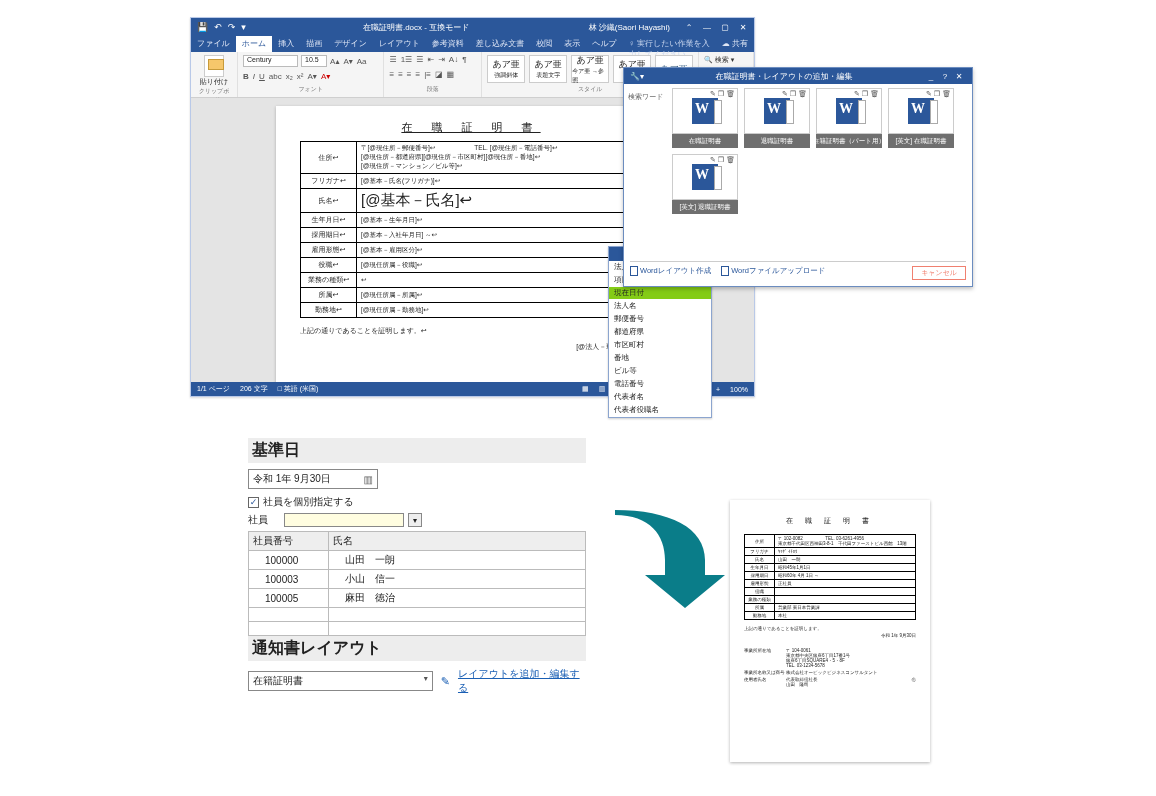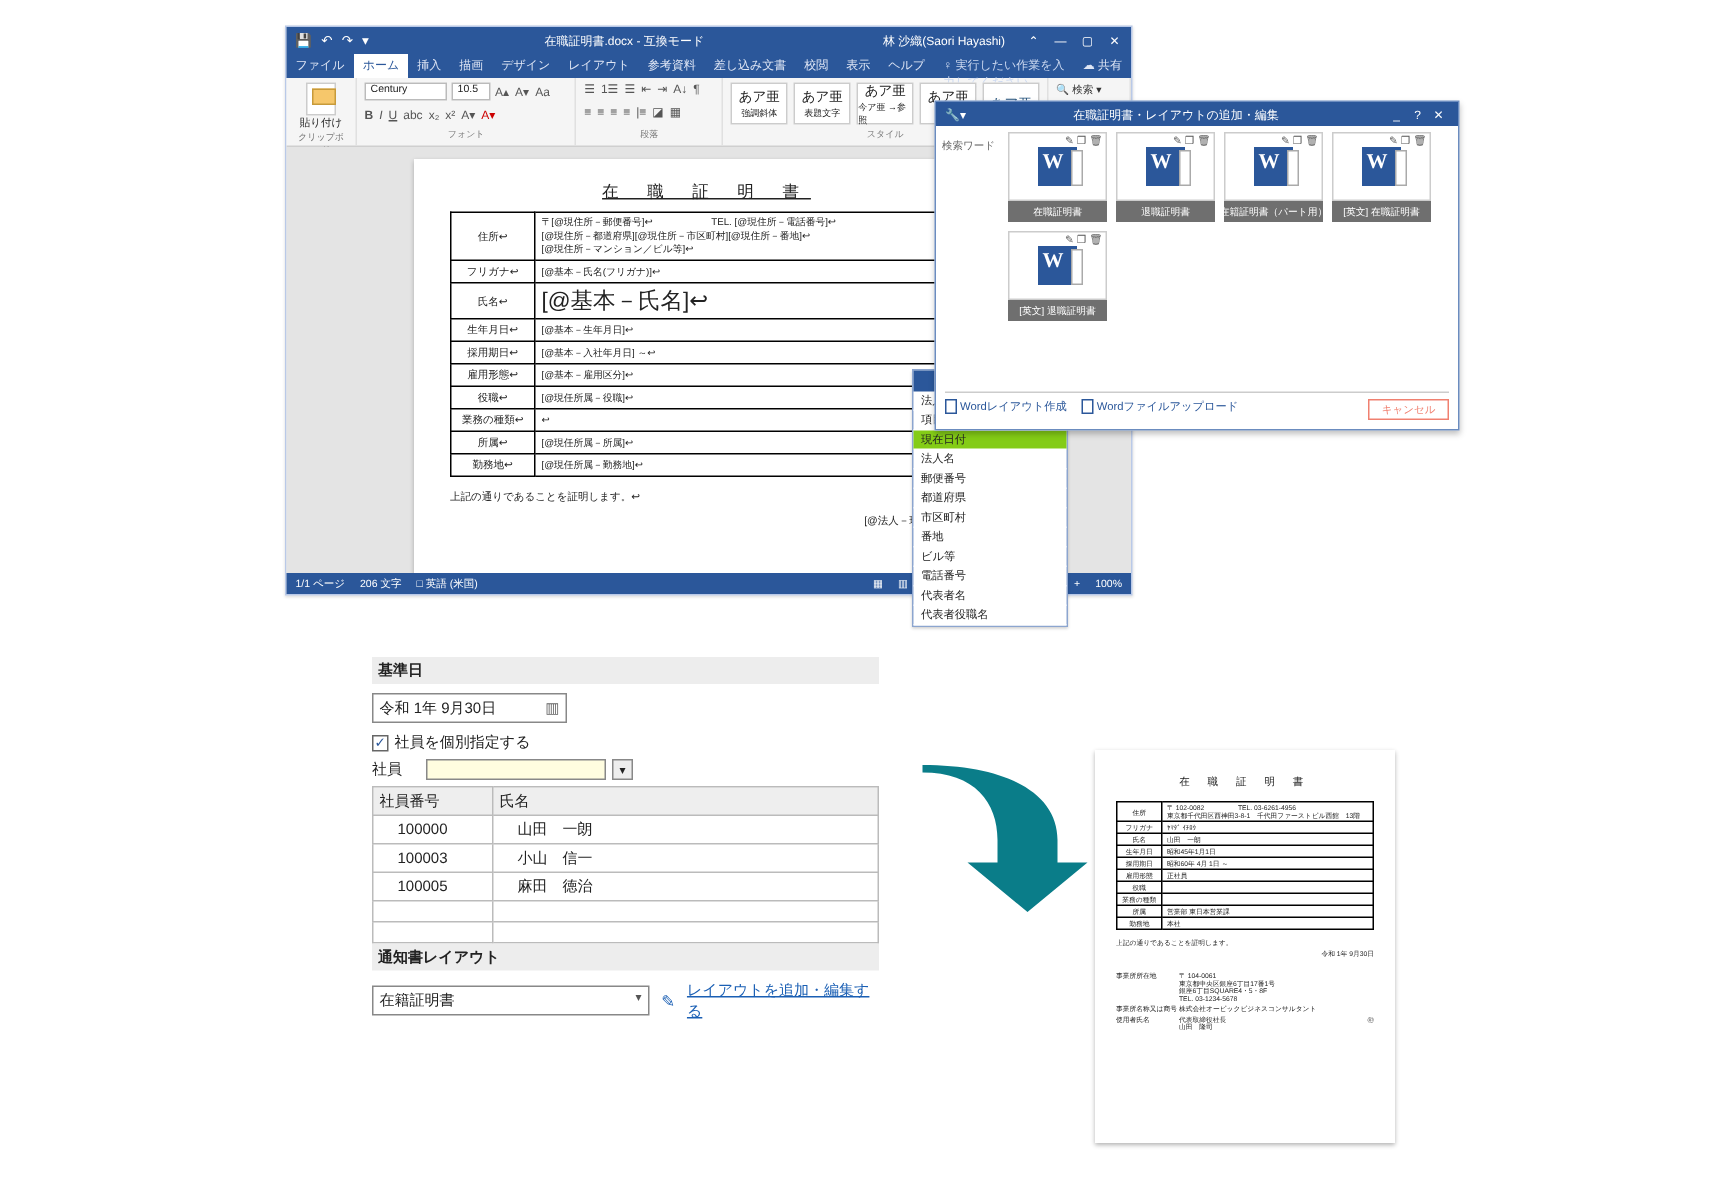--- a/index.html
+++ b/index.html
@@ -166,21 +166,21 @@
   .layout-dlg .footer .spacer{flex:1;}
   .layout-dlg .footer .cancel{border:1px solid #f08070;background:#fff;color:#f08070;padding:1px 8px;font-size:7px;}
 
   
   .form-panel {
     position:absolute;
     left:248px; top:438px; width:338px;
     font-size:10px;
   }
   .section-hdr {
-    background:#ededed; padding:2px 4px; font-weight:bold; font-size:10px;
+    background:#ededed; padding:2px 4px; font-weight:bold; font-size:16px;
   }
   .date-input {
     margin:6px 0; border:1px solid #888; padding:2px 4px; width:130px; background:#fff;
     display:flex; align-items:center; justify-content:space-between;
   }
   .chk-row { display:flex; align-items:center; gap:4px; margin:4px 0;}
   .chk{width:11px;height:11px;border:1px solid #666;display:flex;align-items:center;justify-content:center;font-size:9px;color:#2b579a;}
   .emp-sel-row{display:flex;align-items:center;gap:4px;margin-bottom:4px;}
   .emp-sel-row .inp{border:1px solid #888;background:#fffde0;height:14px;width:120px;}
   .emp-sel-row .dd{border:1px solid #888;background:#eee;width:14px;height:14px;display:flex;align-items:center;justify-content:center;font-size:8px;}

